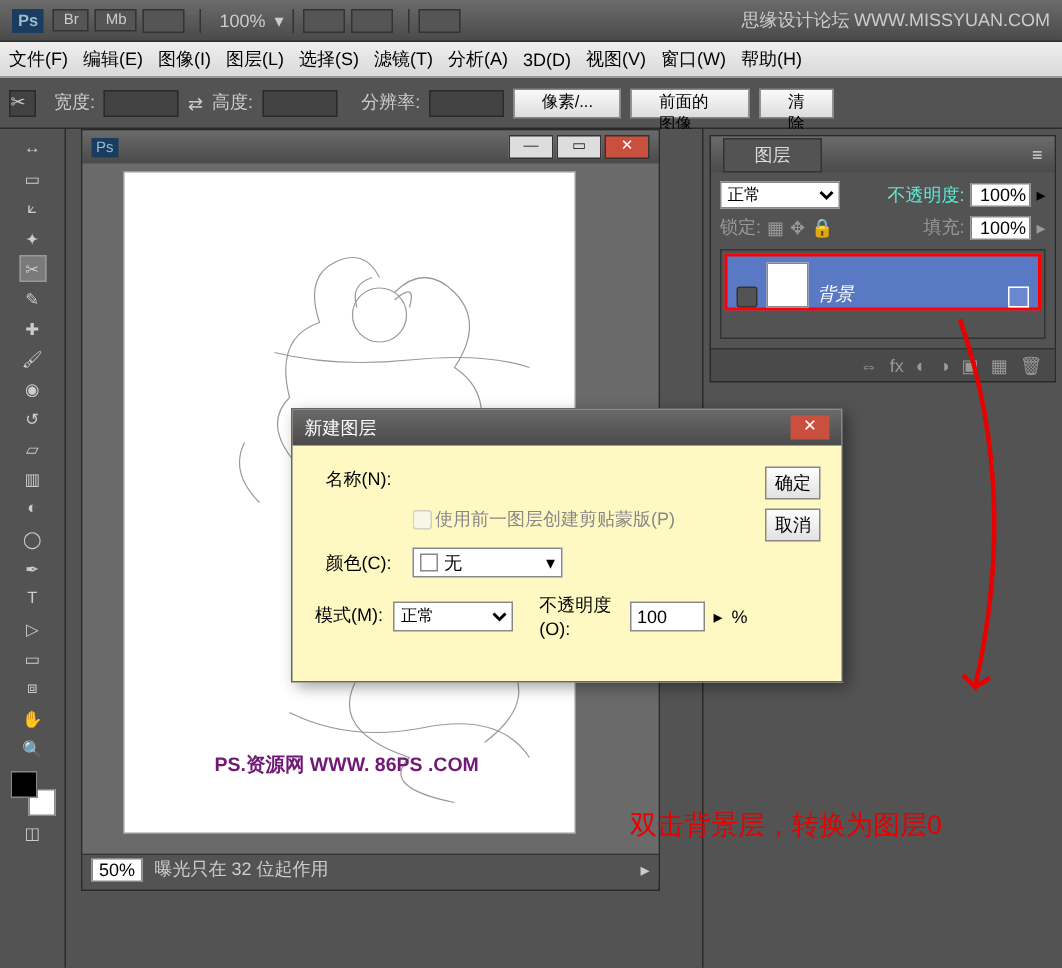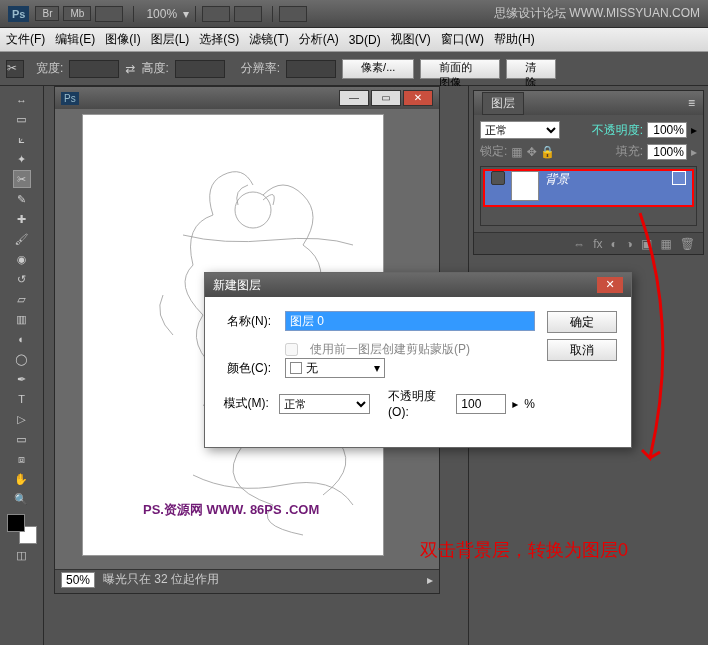--- a/index.html
+++ b/index.html
@@ -35,45 +35,45 @@
 .doctitle .close{background:#c94f3e;color:#fff}
 .canvas{position:relative;height:460px;background:#6a6a6a;overflow:hidden}
 .paper{position:absolute;left:28px;top:6px;width:300px;height:440px;background:#fff;box-shadow:0 0 0 1px #999}
 .sketch{position:absolute;left:40px;top:30px;width:260px;height:400px;color:#888;font-size:10px}
 .wm{position:absolute;bottom:36px;left:60px;color:#701a75;font-size:13px;font-weight:600}
 .docstatus{height:20px;background:#535353;border-top:1px solid #333;display:flex;align-items:center;color:#ccc;padding:0 6px;gap:8px}
 .docstatus .fld{background:#fff;color:#000;padding:0 4px;border:1px solid #888}
 .panels{width:240px;background:#535353;border-left:1px solid #2a2a2a}
 .panel{border:1px solid #2a2a2a;margin:4px}
 .panelhead{height:24px;background:linear-gradient(#6b6b6b,#4a4a4a);display:flex;align-items:center;padding:0 8px;color:#ddd}
-.panelhead .tab{background:#535353;padding:2px 8px;border:1px solid #333}
+.panelhead .tab{background:#535353;padding:2px 20px;border:1px solid #333}
 .panelbody{background:#535353;padding:6px}
 .bm{display:flex;align-items:center;gap:4px;margin-bottom:4px}
 .bm select{background:#fff;border:1px solid #888;height:18px;font-size:11px;width:80px}
 .row2{display:flex;align-items:center;gap:4px;color:#999;font-size:11px;margin-bottom:6px}
 .pct{background:#fff;border:1px solid #888;width:40px;height:16px;text-align:right;padding:0 2px;color:#000}
 .layerlist{background:#535353;border:1px solid #333;height:60px}
-.layer{height:38px;background:#5a79c4;display:flex;align-items:flex-start;padding:0 6px;gap:6px;color:#fff;font-style:italic;border:2px solid red;margin:2px}
+.layer{height:38px;background:#5a79c4;display:flex;align-items:flex-end;padding:0 6px;gap:6px;color:#fff;font-style:italic;border:2px solid red;margin:2px}
 .layer .eye{width:14px;height:14px;background:#535353;border:1px solid #333;border-radius:2px}
 .layer .thumb{width:28px;height:30px;background:#fff;border:1px solid #888}
 .layer .lock{margin-left:auto;width:14px;height:14px;background:#6a88d0;border:1px solid #fff}
 .panelfoot{height:22px;background:#4a4a4a;border-top:1px solid #333;display:flex;align-items:center;justify-content:flex-end;gap:8px;padding:0 8px;color:#999}
-.dialog{position:absolute;left:204px;top:272px;width:428px;background:#ffffff;border:1px solid #666;box-shadow:3px 3px 10px rgba(0,0,0,.4)}
+.dialog{position:absolute;left:194px;top:272px;width:368px;background:#fef9c3;border:1px solid #666;box-shadow:3px 3px 10px rgba(0,0,0,.4)}
 .dlghead{height:24px;background:linear-gradient(#6a6a6a,#4a4a4a);display:flex;align-items:center;padding:0 8px;color:#fff}
 .dlghead .x{margin-left:auto;width:26px;height:16px;background:#c94f3e;color:#fff;text-align:center;line-height:14px;font-size:11px}
 .dlgbody{padding:14px 14px 18px;display:flex;gap:12px}
 .dlgform{flex:1}
 .frow{display:flex;align-items:center;margin-bottom:10px;gap:6px}
 .frow label{width:60px;text-align:center;color:#000}
 .frow input[type=text]{flex:1;border:1px solid #7a9ac9;height:20px;padding:0 4px;background:#fff}
 .frow select{border:1px solid #888;height:20px;width:100px;background:#fff;font-size:11px}
 .frow .colorsel{border:1px solid #888;height:20px;width:100px;background:#fff;display:flex;align-items:center;padding:0 4px;gap:4px}
 .frow .none{width:12px;height:12px;border:1px solid #888;background:#fff}
 .frow .sp{width:50px;border:1px solid #888;height:20px;padding:0 4px;background:#fff}
-.cb{display:flex;align-items:center;gap:12px;margin-left:66px;color:#888}
+.cb{display:flex;align-items:center;gap:2px;margin-left:66px;margin-bottom:10px;color:#888}
 .dlgbtns{width:70px;display:flex;flex-direction:column;gap:6px}
 .dlgbtns button{height:22px;background:linear-gradient(#fdfdfd,#e2e2e2);border:1px solid #888;font-size:12px}
 .redtext{position:absolute;left:420px;top:538px;color:#e60000;font-size:18px;font-weight:normal}
 .arrow{position:absolute;left:620px;top:208px;width:70px;height:280px;pointer-events:none}
 </style>
 </head>
 <body>
 
 <div class="titlebar">
   <span class="ps">Ps</span>
@@ -233,21 +233,20 @@
 
 <div class="dialog">
   <div class="dlghead">
     <span>新建图层</span>
     <div class="x">✕</div>
   </div>
   <div class="dlgbody">
     <div class="dlgform">
       <div class="frow">
         <label>名称(N):</label>
-        <input type="text" style="background: linear-gradient(to right, rgb(51, 153, 255) 0px, rgb(51, 153, 255) 100%); color: rgb(255, 255, 255);" value="图层 0">
       </div>
       <div class="cb">
         <input type="checkbox" disabled="" style="">
         <span>使用前一图层创建剪贴蒙版(P)</span>
       </div>
       <div class="frow">
         <label>颜色(C):</label>
         <div class="colorsel">
           <div class="none"></div>
           <span>无</span>

